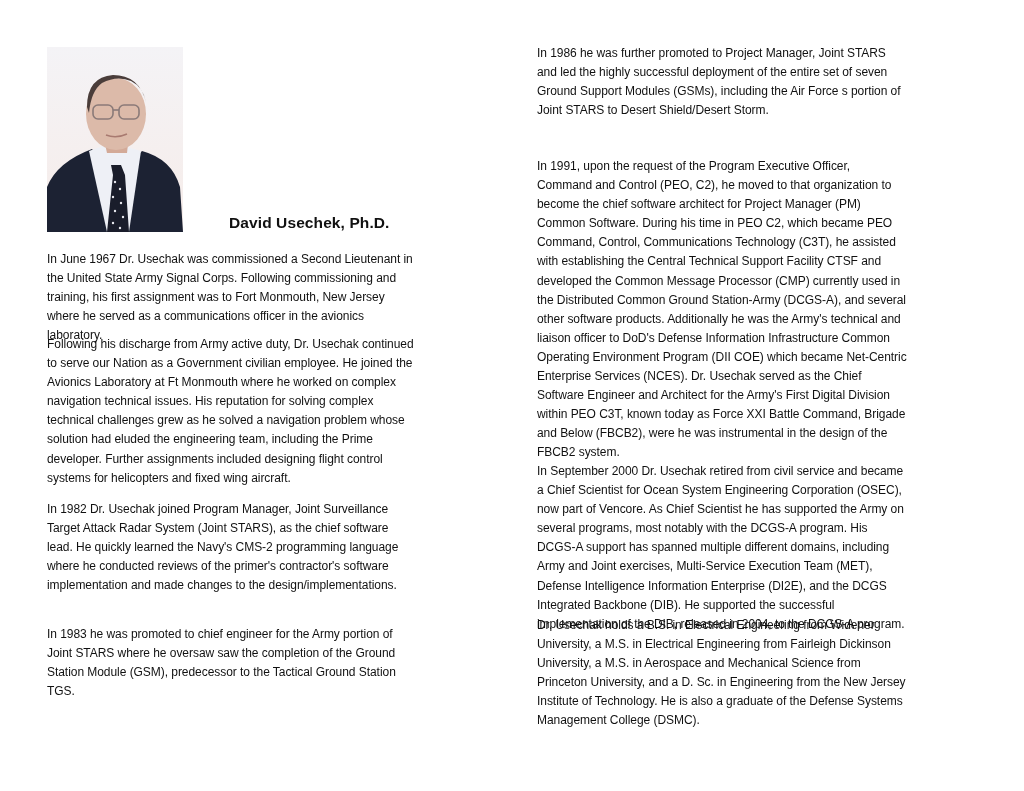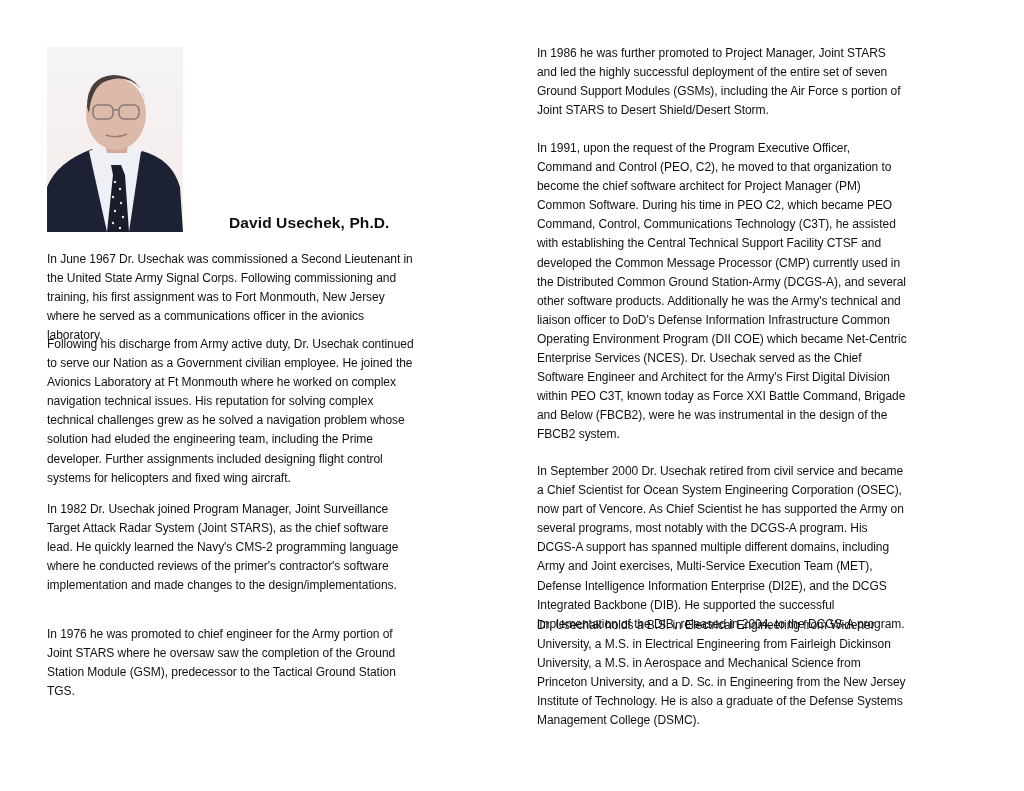--- a/index.html
+++ b/index.html
@@ -86,32 +86,32 @@
 navigation technical issues.  His reputation for solving complex
 technical challenges grew as he solved a navigation problem whose
 solution had eluded the engineering team, including the Prime
 developer.  Further assignments included designing flight control
 systems for helicopters and fixed wing aircraft.</p>
     <p class="para" style="top:500px">In 1982 Dr. Usechak joined Program Manager, Joint Surveillance
 Target Attack Radar System (Joint STARS), as the chief software
 lead. He quickly learned the Navy's CMS-2 programming language
 where he conducted reviews of the primer's contractor's software
 implementation and made changes to the design/implementations.</p>
-    <p class="para" style="top:625px">In 1976 he was promoted to chief engineer for the Army portion of
+    <p class="para" style="top:625px">In 1983 he was promoted to chief engineer for the Army portion of
 Joint STARS where he oversaw saw the completion of the Ground
 Station Module (GSM), predecessor to the Tactical Ground Station
 TGS.</p>
   </div>
 
   <div class="col col-right">
     <p class="para" style="top:44px">In 1986 he was further promoted to Project Manager, Joint STARS
 and led the highly successful deployment of the entire set of seven
 Ground Support Modules (GSMs), including the Air Force s portion of
 Joint STARS to Desert Shield/Desert Storm.</p>
-    <p class="para" style="top:139px">In 1991, upon the request of the Program Executive Officer,
+    <p class="para" style="top:157px">In 1991, upon the request of the Program Executive Officer,
 Command and Control (PEO, C2), he moved to that organization to
 become the chief software architect for Project Manager (PM)
 Common Software. During his time in PEO C2, which became PEO
 Command, Control, Communications Technology (C3T), he assisted
 with establishing the Central Technical Support Facility CTSF and
 developed the Common Message Processor (CMP) currently used in
 the Distributed Common Ground Station-Army (DCGS-A), and several
 other software products.  Additionally he was the Army's technical and
 liaison officer to DoD's Defense Information Infrastructure Common
 Operating Environment Program (DII COE) which became Net-Centric

